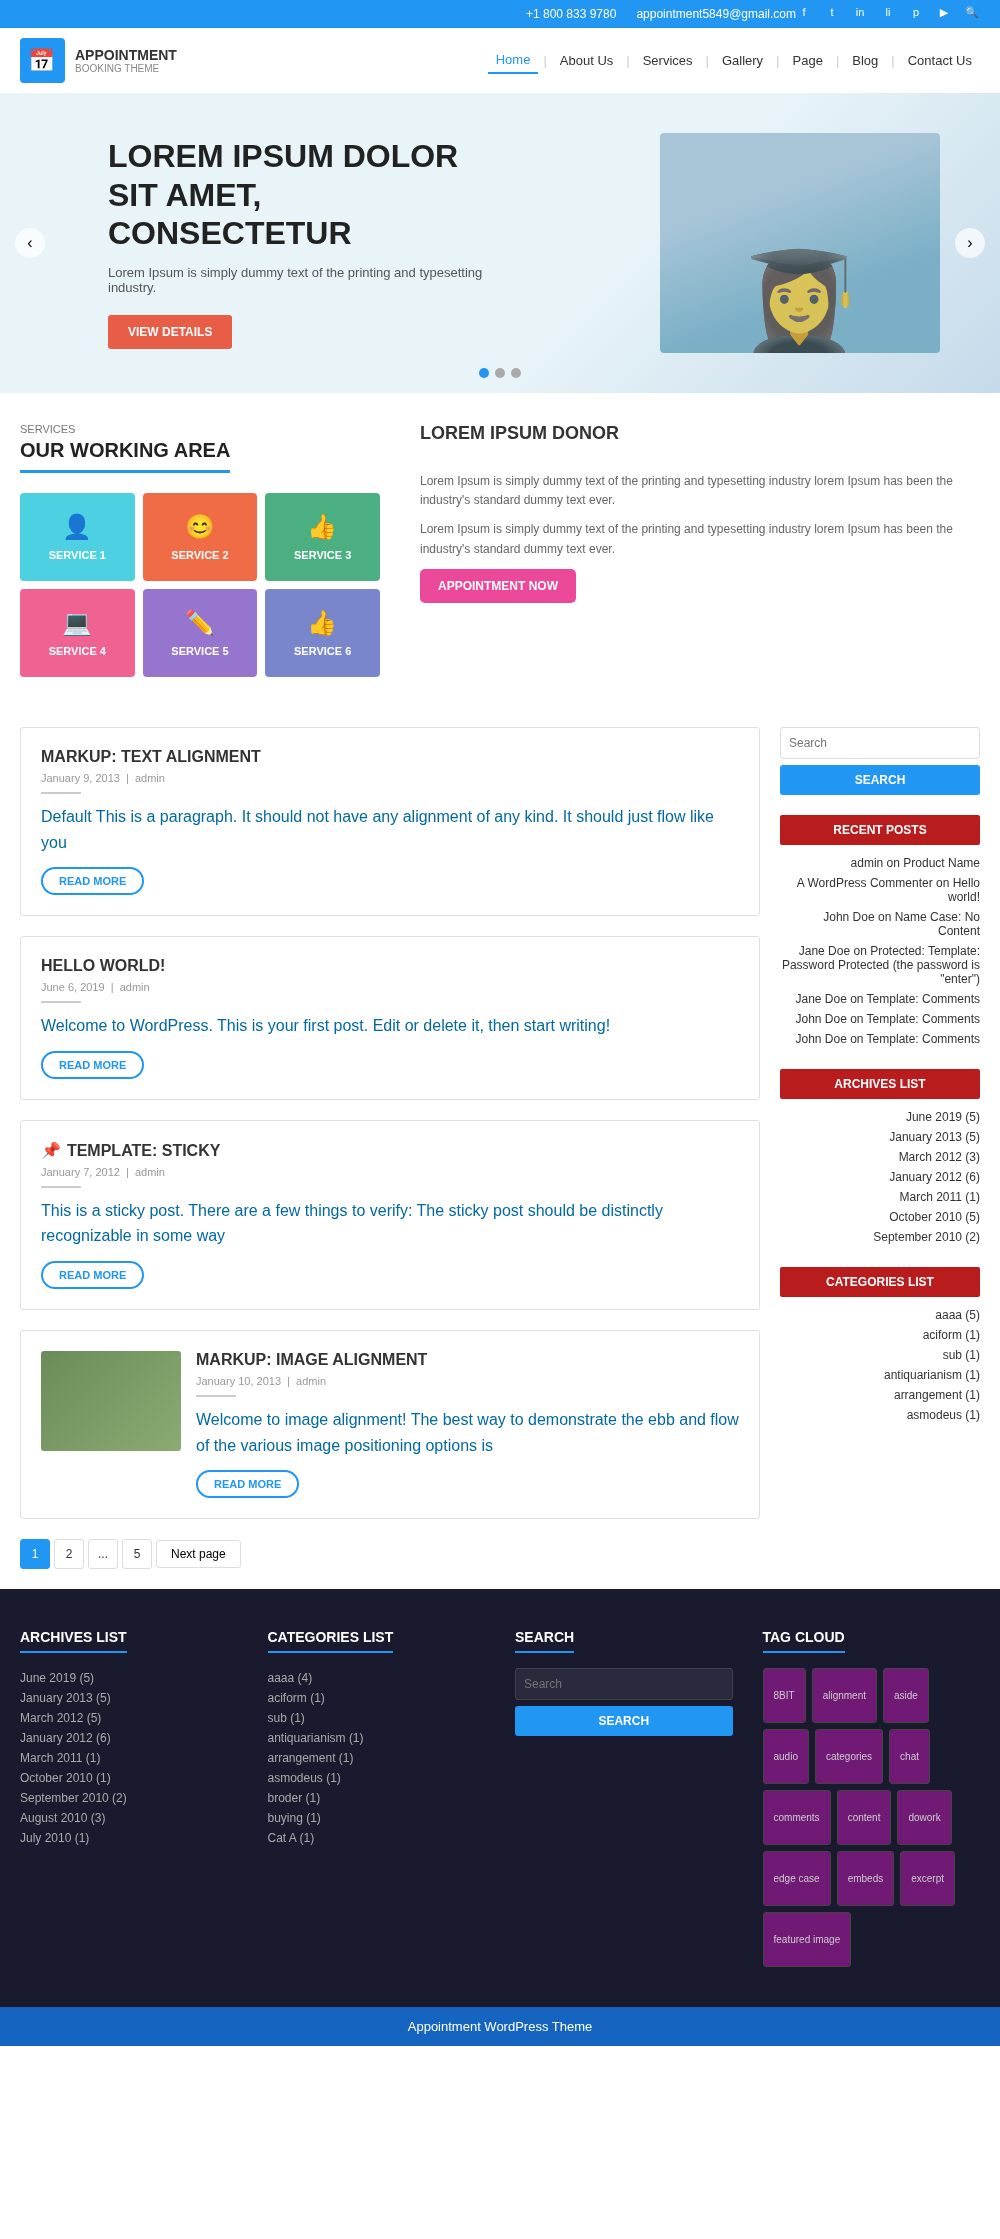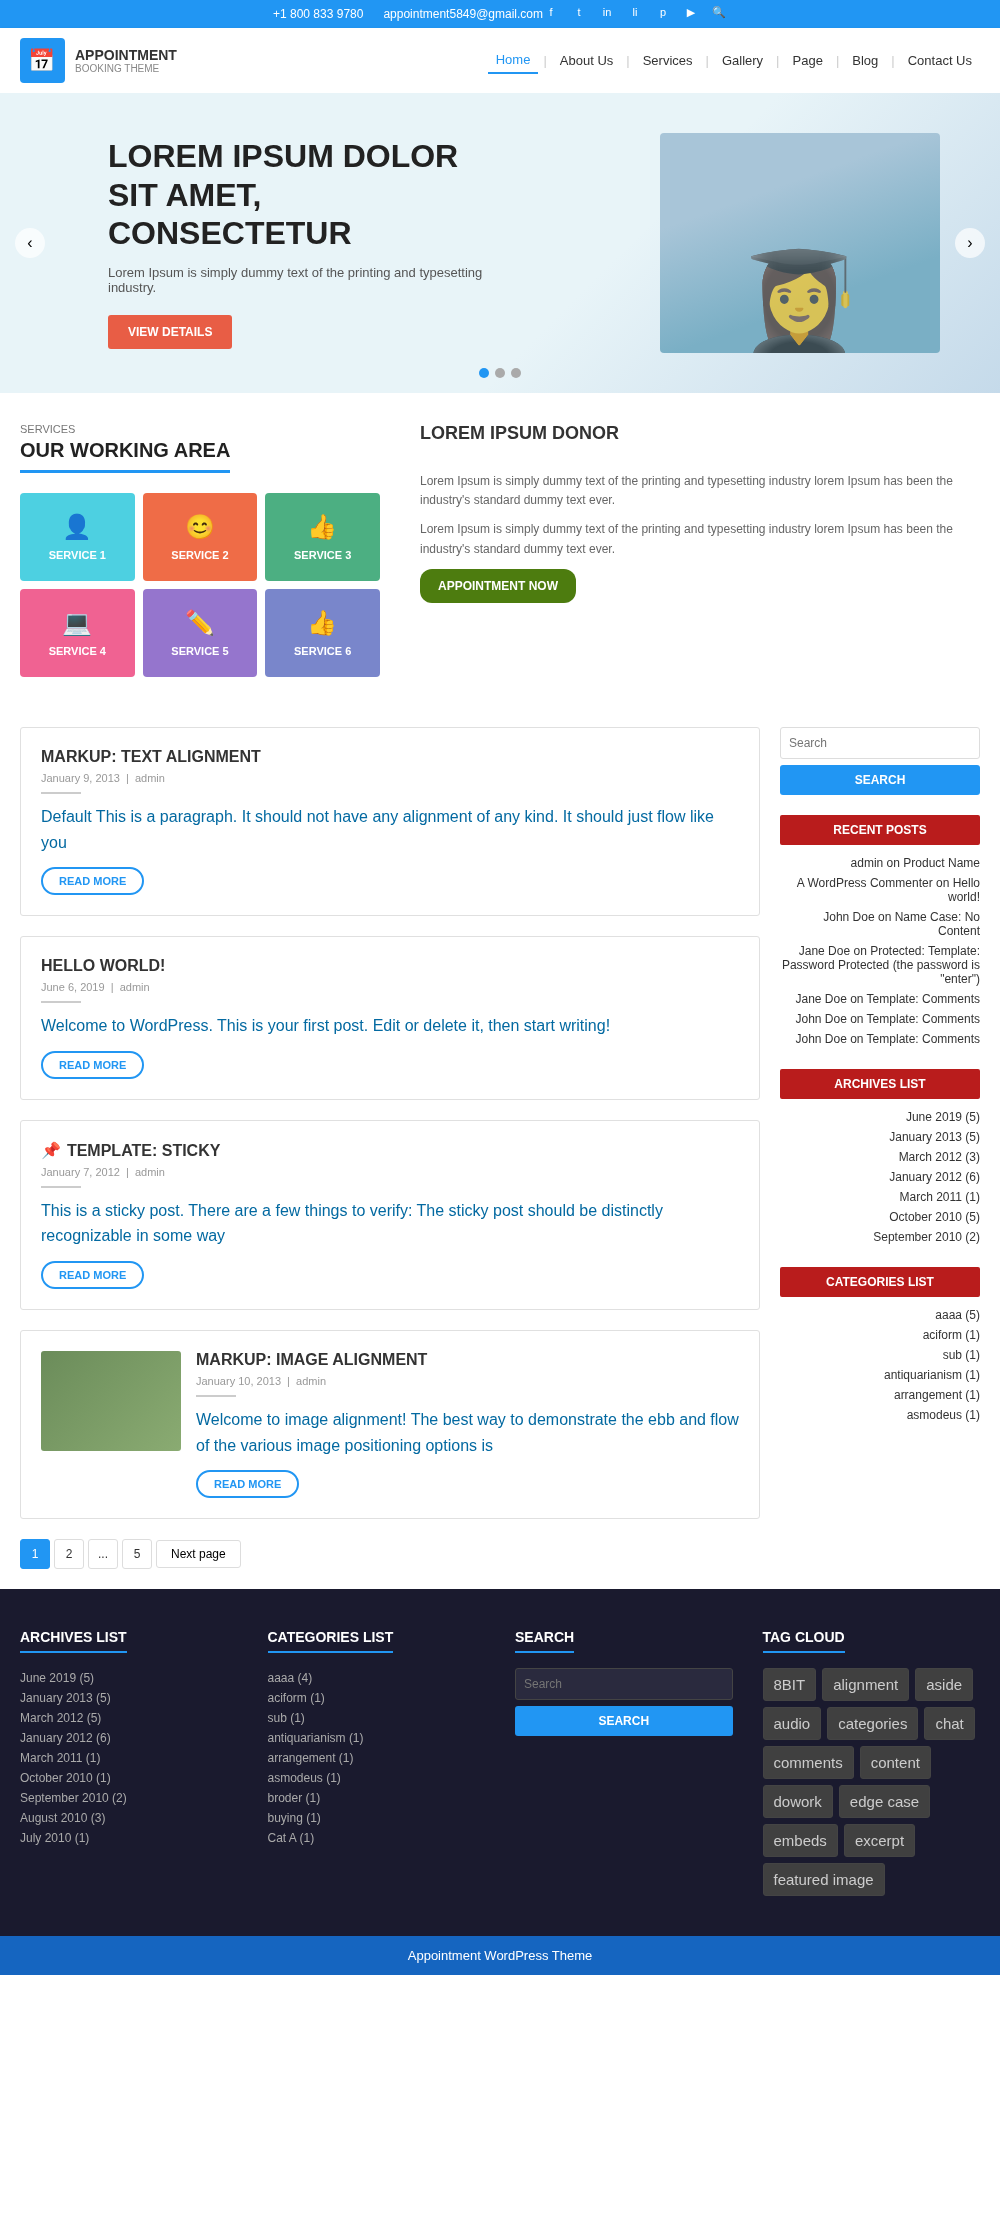--- a/index.html
+++ b/index.html
@@ -1,19 +1,19 @@
 <!DOCTYPE html>
 <html><head>
   <meta charset="utf-8">
   <style>
     * { box-sizing: border-box; margin: 0; padding: 0; }
     body { font-family: Arial, sans-serif; font-size: 13px; color: #333; width: 1000px; }
 
     
-    .top-bar { background: #2196f3; color: #fff; padding: 6px 20px; display: flex; align-items: center; justify-content: center; font-size: 12px; }
+    .top-bar { background: #2196f3; color: #fff; padding: 6px 20px; display: flex; align-items: center; justify-content: flex-end; font-size: 12px; }
     .top-bar-left { display: flex; gap: 20px; }
     .top-bar-right { display: flex; gap: 12px; align-items: center; }
     .top-bar-icon { width: 16px; height: 16px; display: inline-block; text-align: center; font-size: 11px; }
 
     
     .header { background: #fff; padding: 10px 20px; display: flex; align-items: center; justify-content: space-between; box-shadow: 0 1px 3px rgba(0,0,0,0.1); }
     .logo { display: flex; align-items: center; gap: 10px; }
     .logo-icon { background: #2196f3; color: #fff; width: 45px; height: 45px; display: flex; align-items: center; justify-content: center; font-size: 22px; border-radius: 4px; }
     nav { display: flex; align-items: center; gap: 5px; }
     nav a { color: #333; text-decoration: none; font-size: 13px; padding: 5px 8px; }
@@ -46,21 +46,21 @@
     .service-card .s-label { font-size: 11px; font-weight: bold; text-transform: uppercase; }
     .sc-blue { background: #4dd0e1; }
     .sc-orange { background: #ef6c47; }
     .sc-green { background: #4caf82; }
     .sc-pink { background: #f06292; }
     .sc-purple { background: #9575cd; }
     .sc-light-purple { background: #7986cb; }
     .services-desc { flex: 1; padding: 0 20px; }
     .services-desc-title { font-size: 18px; font-weight: bold; margin-bottom: 28px; }
     .services-desc p { font-size: 12px; color: #666; line-height: 1.6; margin-bottom: 10px; }
-    .btn-appointment { background: #4d7c0f; color: #fff; border: none; padding: 10px 18px; border-radius: 12px; font-size: 12px; font-weight: bold; cursor: pointer; text-transform: uppercase; }
+    .btn-appointment { background: #ec4899; color: #fff; border: none; padding: 10px 18px; border-radius: 5px; font-size: 12px; font-weight: bold; cursor: pointer; text-transform: uppercase; }
 
     
     .main-area { display: flex; gap: 20px; padding: 20px; }
     .main-content { flex: 1; }
     .sidebar { width: 200px; flex-shrink: 0; }
 
     
     .blog-post { border: 1px solid #e0e0e0; border-radius: 3px; padding: 20px; margin-bottom: 20px; }
     .post-title { font-size: 16px; font-weight: bold; color: #333; margin-bottom: 6px; }
     .post-meta { font-size: 11px; color: #999; margin-bottom: 8px; }
@@ -88,21 +88,21 @@
     .sidebar-section-title { background: #b91c1c; color: #fff; padding: 8px 12px; font-size: 12px; font-weight: bold; text-align: center; margin-bottom: 8px; border-radius: 2px; }
     .sidebar-link { display: block; font-size: 12px; color: #333; text-decoration: none; padding: 3px 0; text-align: right; }
 
     
     .footer-widgets { background: #1a1a2e; color: #ccc; padding: 40px 20px; display: grid; grid-template-columns: repeat(4, 1fr); gap: 30px; }
     .fw-title { color: #fff; font-size: 14px; font-weight: bold; text-transform: uppercase; margin-bottom: 15px; border-bottom: 2px solid #2196f3; padding-bottom: 6px; display: inline-block; }
     .fw-link { display: block; color: #aaa; text-decoration: none; font-size: 12px; padding: 3px 0; }
 
     
     .tag-cloud { display: flex; flex-wrap: wrap; gap: 6px; }
-    .tag-btn { background: #404040; color: #ccc; border: 1px solid #444; padding: 7px 10px; border-radius: 3px; font-size: 15px; cursor: pointer; }
+    .tag-btn { background: #701a75; color: #ccc; border: 1px solid #444; padding: 21px 10px; border-radius: 3px; font-size: 10px; cursor: pointer; }
 
     
     .fw-search-input { width: 100%; padding: 8px; background: #2a2a3e; border: 1px solid #444; color: #ccc; border-radius: 3px; margin-bottom: 6px; font-size: 12px; }
     .fw-search-btn { background: #2196f3; color: #fff; border: none; padding: 8px; width: 100%; border-radius: 3px; font-size: 12px; cursor: pointer; font-weight: bold; text-transform: uppercase; }
 
     
     .fw-text-label { font-size: 11px; color: #aaa; margin-bottom: 8px; }
     .fw-text-img { width: 90px; height: 65px; background: #5a6a4a; border-radius: 3px; margin-top: 8px; }
 
     

